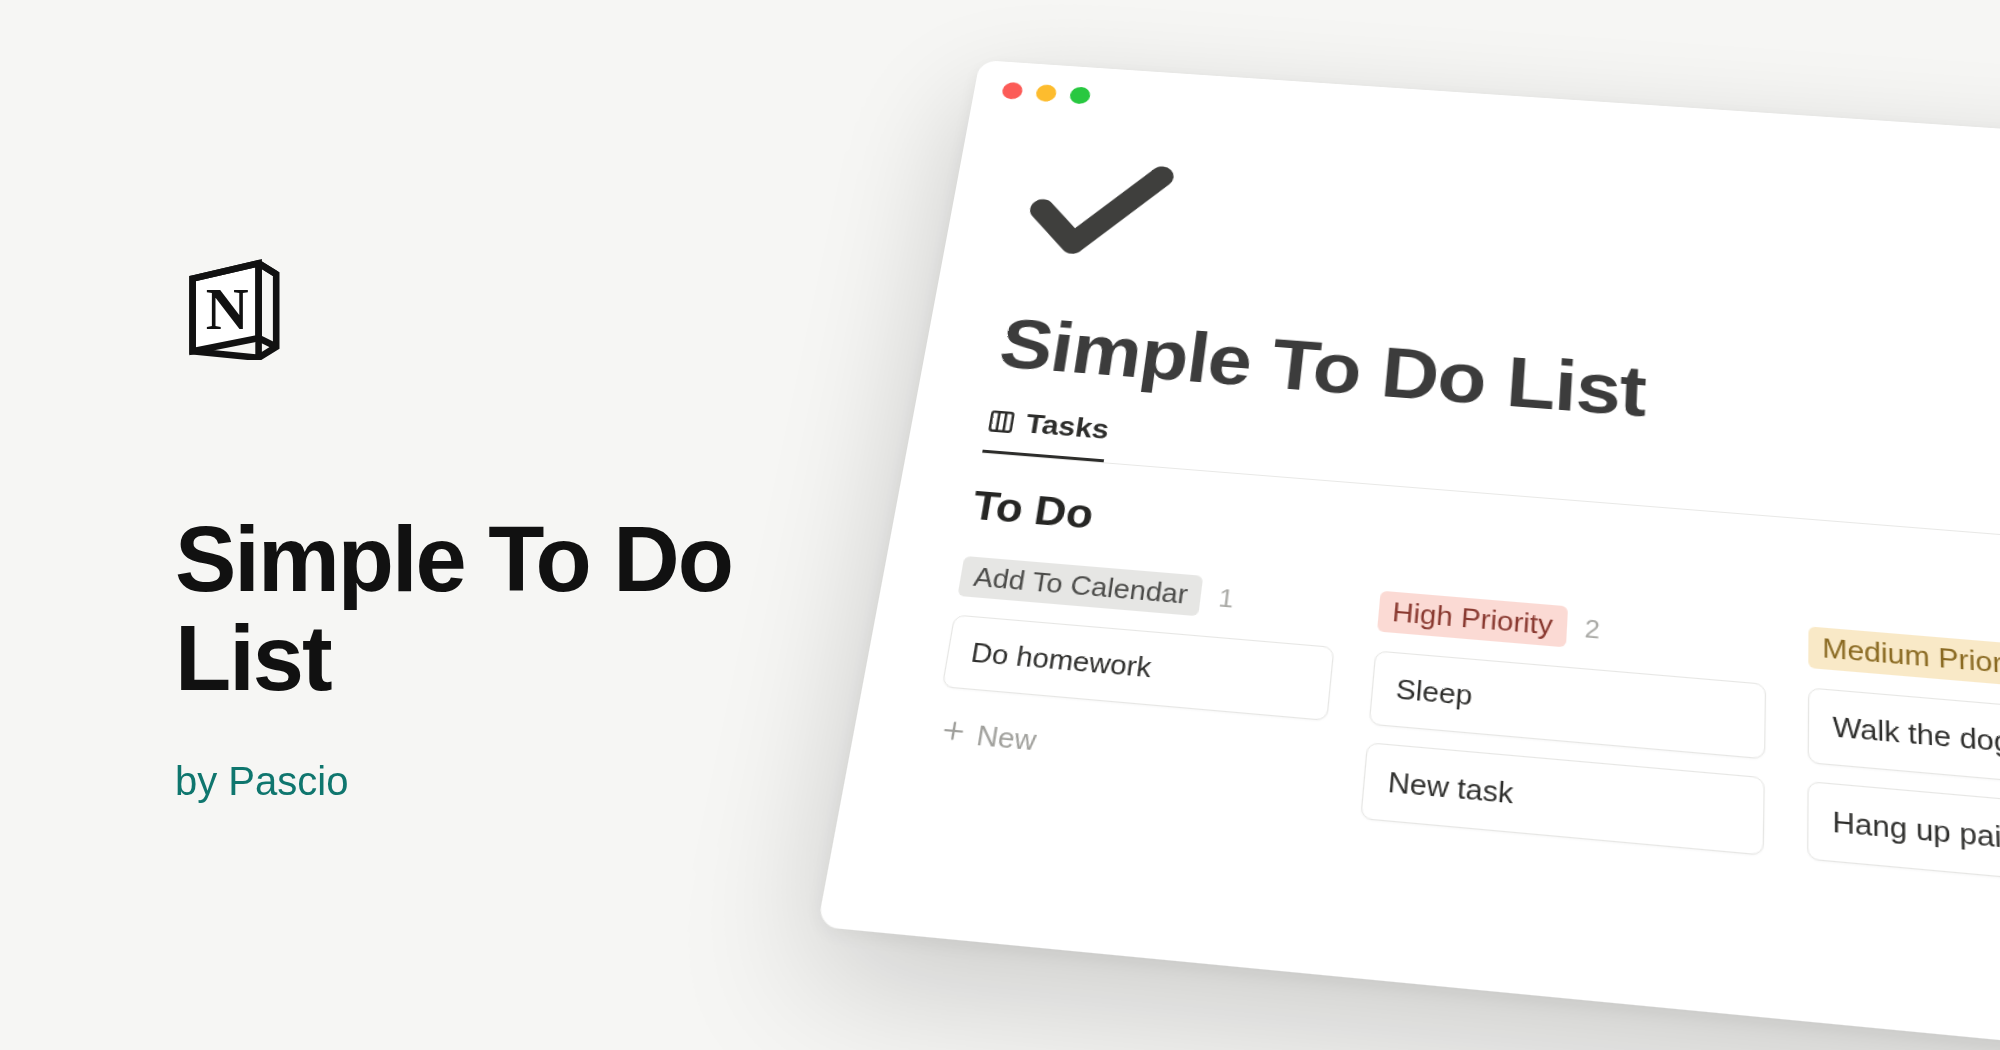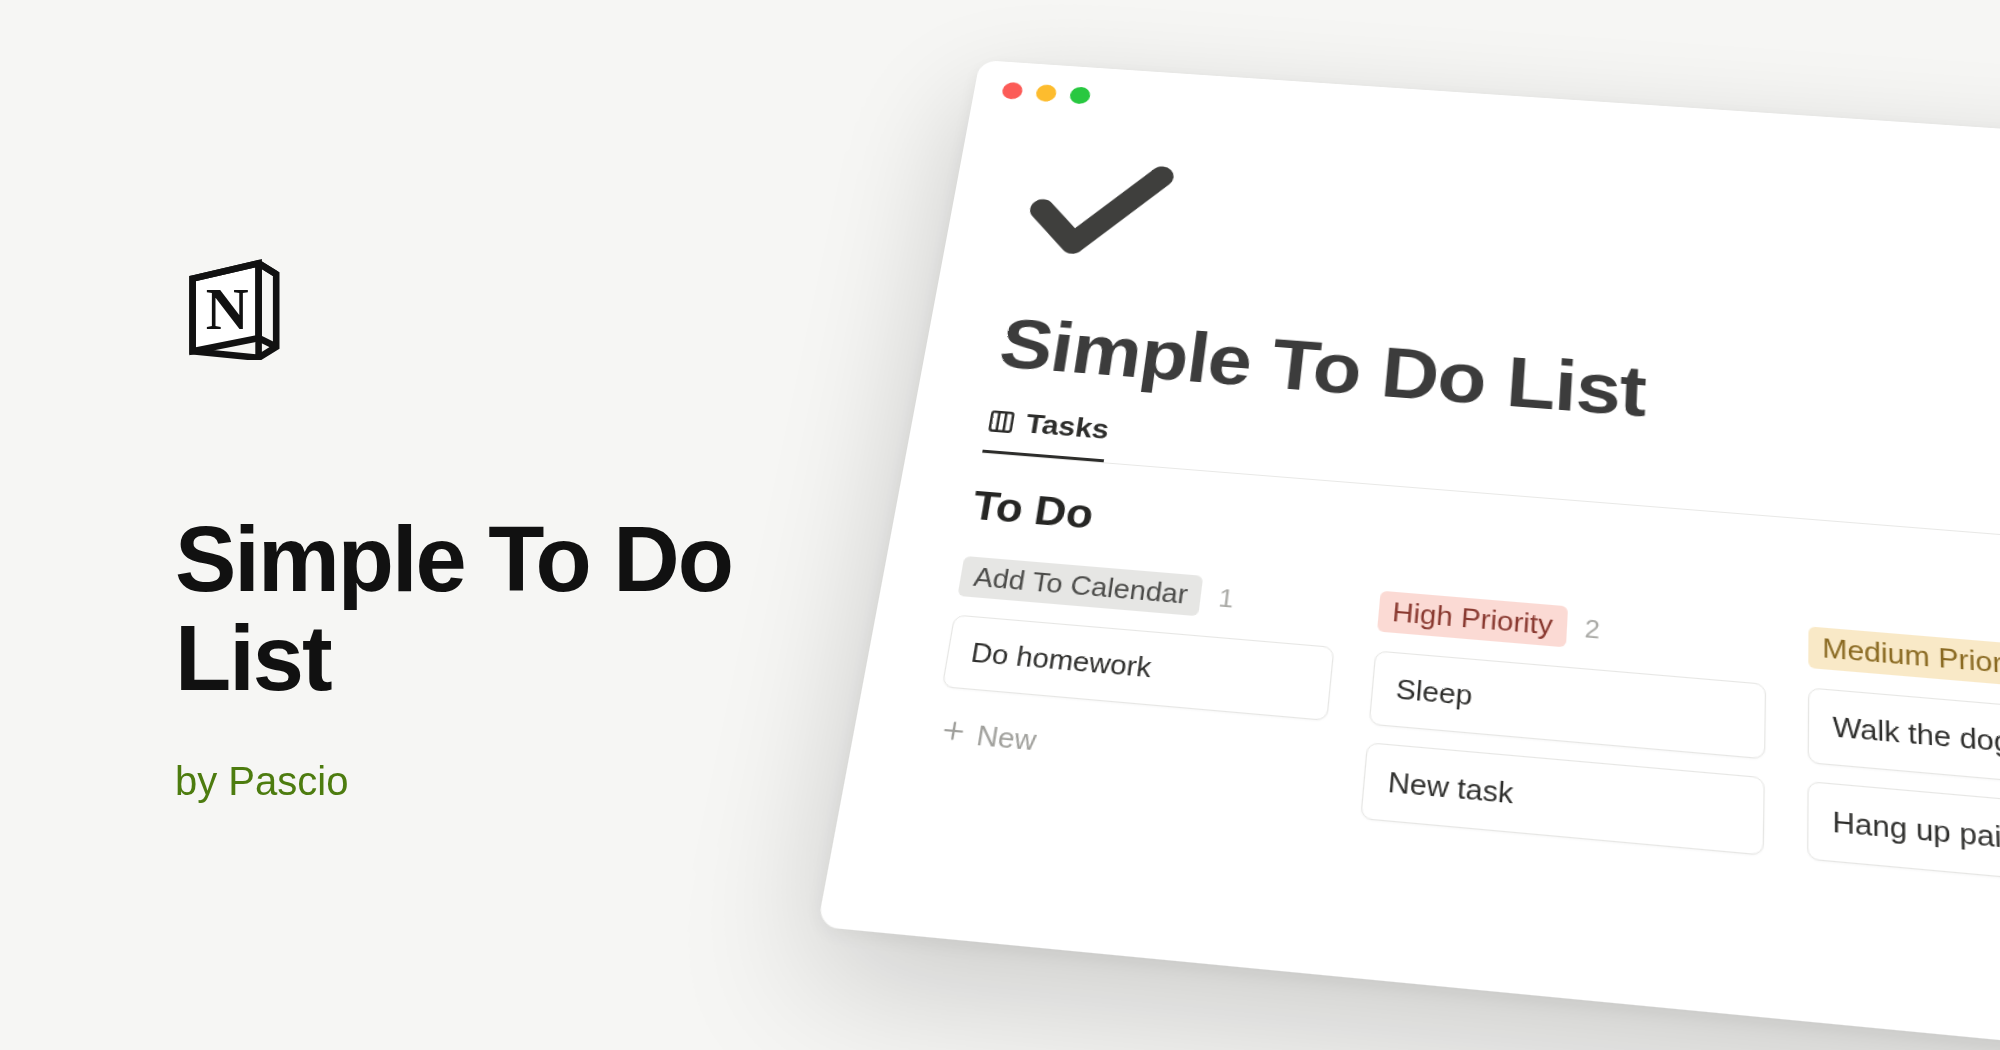--- a/index.html
+++ b/index.html
@@ -27,21 +27,21 @@
   .promo-title {
     font-size:92px;
     font-weight:750;
     letter-spacing:-2px;
     line-height:1.08;
     color:#111;
     margin-bottom:50px;
   }
   .promo-byline {
     font-size:40px;
-    color:#4d7c0f;
+    color:#0f766e;
     font-weight:450;
   }
 
   
   .stage {
     position:absolute;
     left:980px;
     top:60px;
     width:1400px;
     height:1300px;

